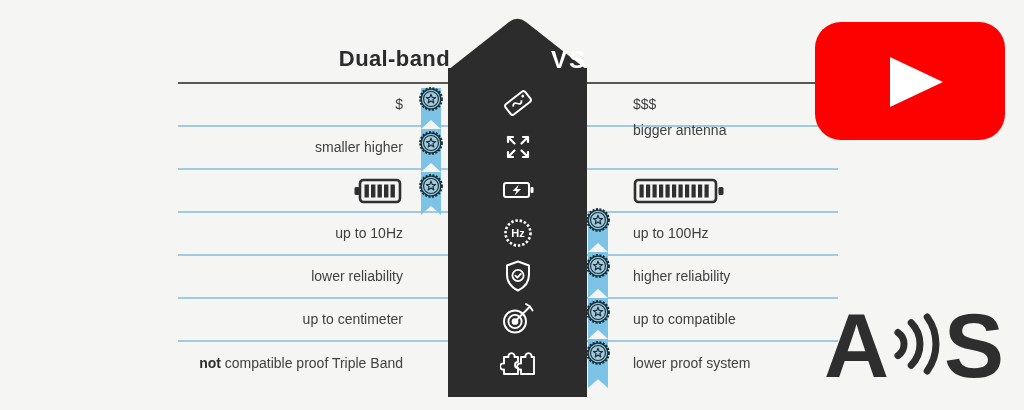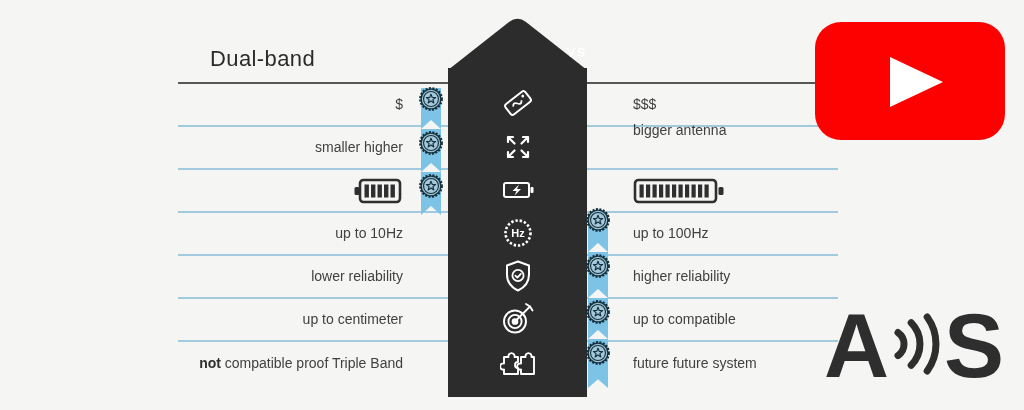--- a/index.html
+++ b/index.html
@@ -4,22 +4,22 @@
 <style>
   * { margin:0; padding:0; box-sizing:border-box; }
   html,body { background:#e9e9e9; }
   body { font-family:"Liberation Sans", sans-serif; }
   #stage {
     position:relative; width:1024px; height:410px; overflow:hidden;
     background:#f5f5f4;
   }
   .abs { position:absolute; }
 
-  .col-header { top:46px; width:240px; text-align:left;
-    font-size:22px; font-weight:normal; letter-spacing:.4px; }
+  .col-header { top:46px; width:240px; text-align:right;
+    font-size:22px; font-weight:bold; letter-spacing:.4px; }
   .hdr-dual { left:210px; color:#2b2b2b; }
   .hdr-triple { left:580px; color:#62aed6; }
 
   .hline { position:absolute; left:178px; width:660px; height:2px;
     mix-blend-mode:multiply; }
   .hline-dark { background:#5a5a5a; }
   .hline-blue { background:#a9d3e9; }
 
   .cell { position:absolute; height:21px; line-height:21px;
     font-size:14px; color:#414141; white-space:nowrap; }
@@ -34,21 +34,21 @@
     clip-path:polygon(0 0,100% 0,100% 100%,50% 95%,0 100%); }
   .ribbon-notch { position:absolute; width:20px; height:9px; background:#f5f5f4;
     clip-path:polygon(50% 0,100% 100%,0 100%); }
 
   .badge { position:absolute; width:26px; height:26px; }
 
   .mid-rect { position:absolute; left:448px; top:68px; width:139px; height:329px;
     background:#2d2c2c; }
   .mid-roof { position:absolute; left:448px; top:14px; width:139px; height:56px; }
   .vs-label { position:absolute; left:448px; top:46px; width:139px;
-    text-align:right; color:#ffffff; font-size:12px; font-weight:bold;
+    text-align:right; color:#ffffff; font-size:24px; font-weight:bold;
     letter-spacing:2px; z-index:4; }
   .mid-icon { position:absolute; left:500px; width:36px; height:36px; z-index:3; }
 
   .batt { position:absolute; }
 
   .yt-logo { position:absolute; left:815px; top:22px; width:190px; height:118px;
     z-index:6; cursor:pointer; }
   .as-logo { position:absolute; left:818px; top:292px; width:200px; height:100px; }
 
   .z1{z-index:1}.z2{z-index:2}.z3{z-index:3}.z4{z-index:4}
@@ -152,21 +152,21 @@
       <rect x="45.5" y="8.5" width="4.2" height="13"></rect>
         <rect x="52" y="8.5" width="4.2" height="13"></rect>
       <rect x="58.5" y="8.5" width="4.2" height="13"></rect>
         <rect x="65" y="8.5" width="4.2" height="13"></rect>
       <rect x="71.5" y="8.5" width="4.2" height="13"></rect>
     </g>
   </svg>
   <div class="cell cell-right" style="top:223px">up to 100Hz</div>
   <div class="cell cell-right" style="top:266px">higher reliability</div>
   <div class="cell cell-right" style="top:309px">up to compatible</div>
-  <div class="cell cell-right" style="top:353px">future future system</div>
+  <div class="cell cell-right" style="top:353px">lower proof system</div>
 
   <div class="ribbon ribbon-left z2"></div>
   <div class="ribbon ribbon-right z2"></div>
   <div class="ribbon-notch z3" style="left:421px; top:120px"></div>
   <div class="ribbon-notch z3" style="left:421px; top:163px"></div>
   <div class="ribbon-notch z3" style="left:588px; top:243px"></div>
   <div class="ribbon-notch z3" style="left:588px; top:289px"></div>
   <div class="ribbon-notch z3" style="left:588px; top:330px"></div>
 
   <svg class="badge z4" style="left:418px; top:86px" viewBox="0 0 26 26">

